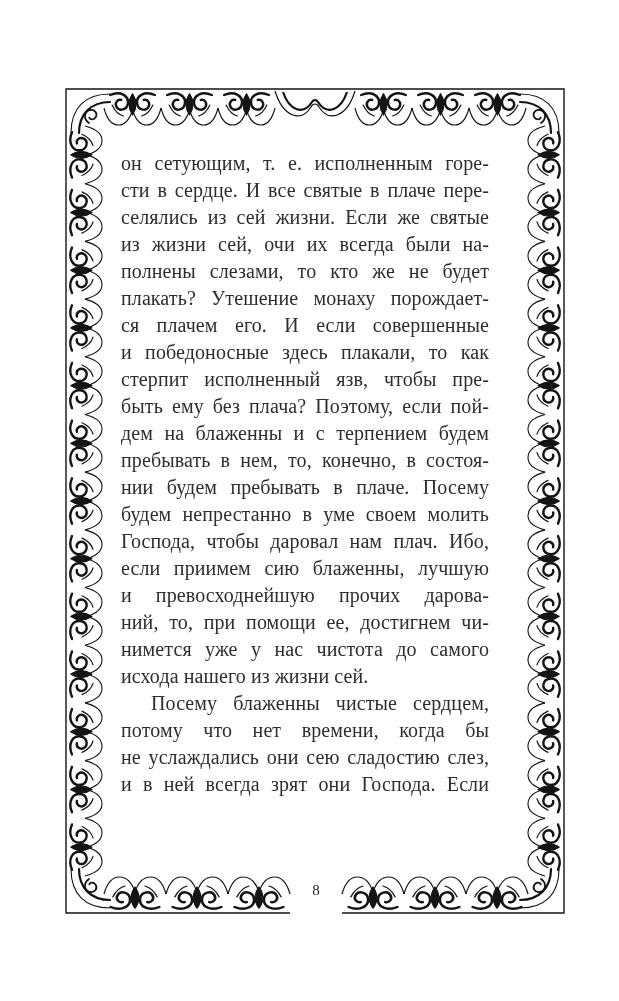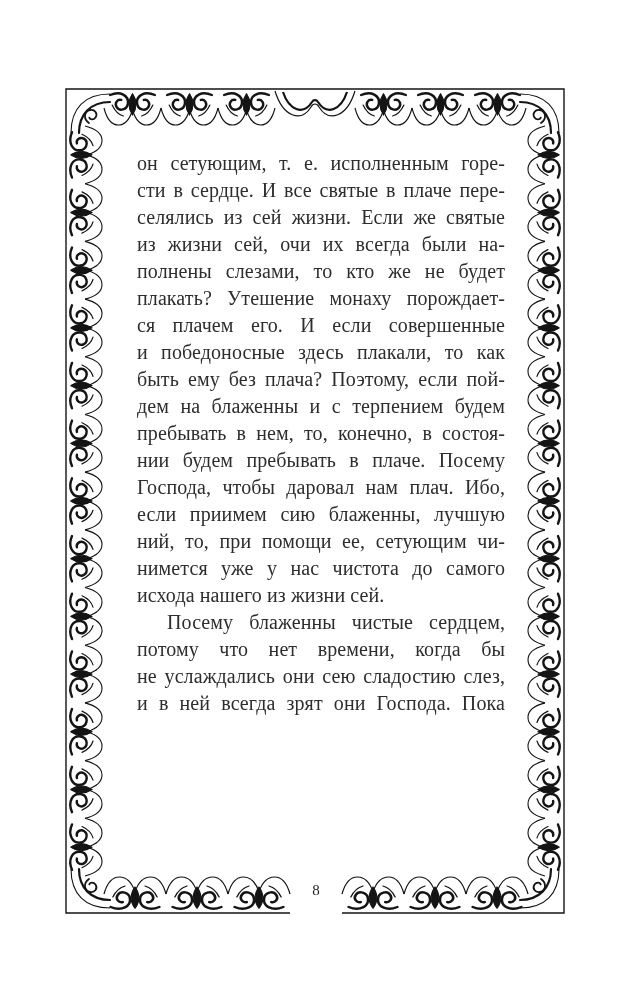--- a/index.html
+++ b/index.html
@@ -20,21 +20,21 @@
   .frame-svg {
     position: absolute;
     left: 0;
     top: 0;
     width: 619px;
     height: 1001px;
     pointer-events: none;
   }
   .text-area {
     position: absolute;
-    left: 137px;
+    left: 121px;
     top: 150px;
     width: 368px;
     color: #2d2d2d;
     font-size: 20px;
     line-height: 27px;
     letter-spacing: 0.1px;
   }
   .line {
     height: 27px;
     overflow: hidden;
@@ -139,33 +139,36 @@
   <div class="text-area" style="color: rgb(45, 45, 45);">
       <div class="paragraph">
         <div class="line">он сетующим, т. е. исполненным горе-</div>
         <div class="line">сти в сердце. И все святые в плаче пере-</div>
         <div class="line">селялись из сей жизни. Если же святые</div>
         <div class="line">из жизни сей, очи их всегда были на-</div>
         <div class="line">полнены слезами, то кто же не будет</div>
         <div class="line">плакать? Утешение монаху порождает-</div>
         <div class="line">ся плачем его. И если совершенные</div>
         <div class="line">и победоносные здесь плакали, то как</div>
+        <div class="line">стерпит исполненный язв, чтобы пре-</div>
         <div class="line">быть ему без плача? Поэтому, если пой-</div>
         <div class="line">дем на блаженны и с терпением будем</div>
         <div class="line">пребывать в нем, то, конечно, в состоя-</div>
         <div class="line">нии будем пребывать в плаче. Посему</div>
+        <div class="line">будем непрестанно в уме своем молить</div>
         <div class="line">Господа, чтобы даровал нам плач. Ибо,</div>
         <div class="line">если приимем сию блаженны, лучшую</div>
-        <div class="line">ний, то, при помощи ее, сетующим чи-</div>
+        <div class="line">и превосходнейшую прочих дарова-</div>
+        <div class="line">ний, то, при помощи ее, достигнем чи-</div>
         <div class="line">нимется уже у нас чистота до самого</div>
         <div class="line last-left">исхода нашего из жизни сей.</div>
       </div>
       <div class="paragraph">
         <div class="line indent">Посему блаженны чистые сердцем,</div>
         <div class="line">потому что нет времени, когда бы</div>
         <div class="line">не услаждались они сею сладостию слез,</div>
-        <div class="line">и в ней всегда зрят они Господа. Пока</div>
+        <div class="line">и в ней всегда зрят они Господа. Если</div>
       </div>
     </div>
 
   <div class="page-number">8</div>
 
 </div>
 
 </body></html>

